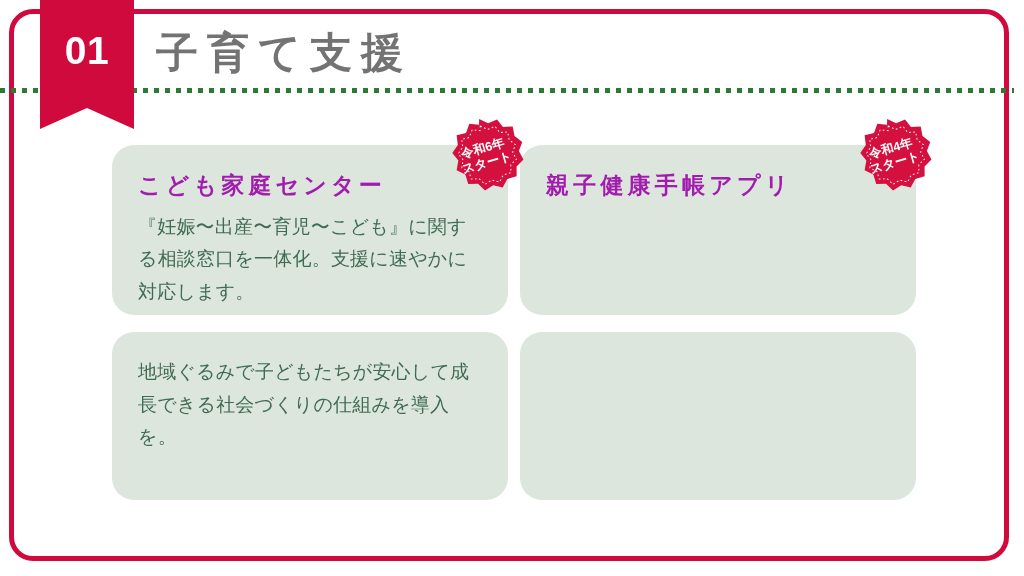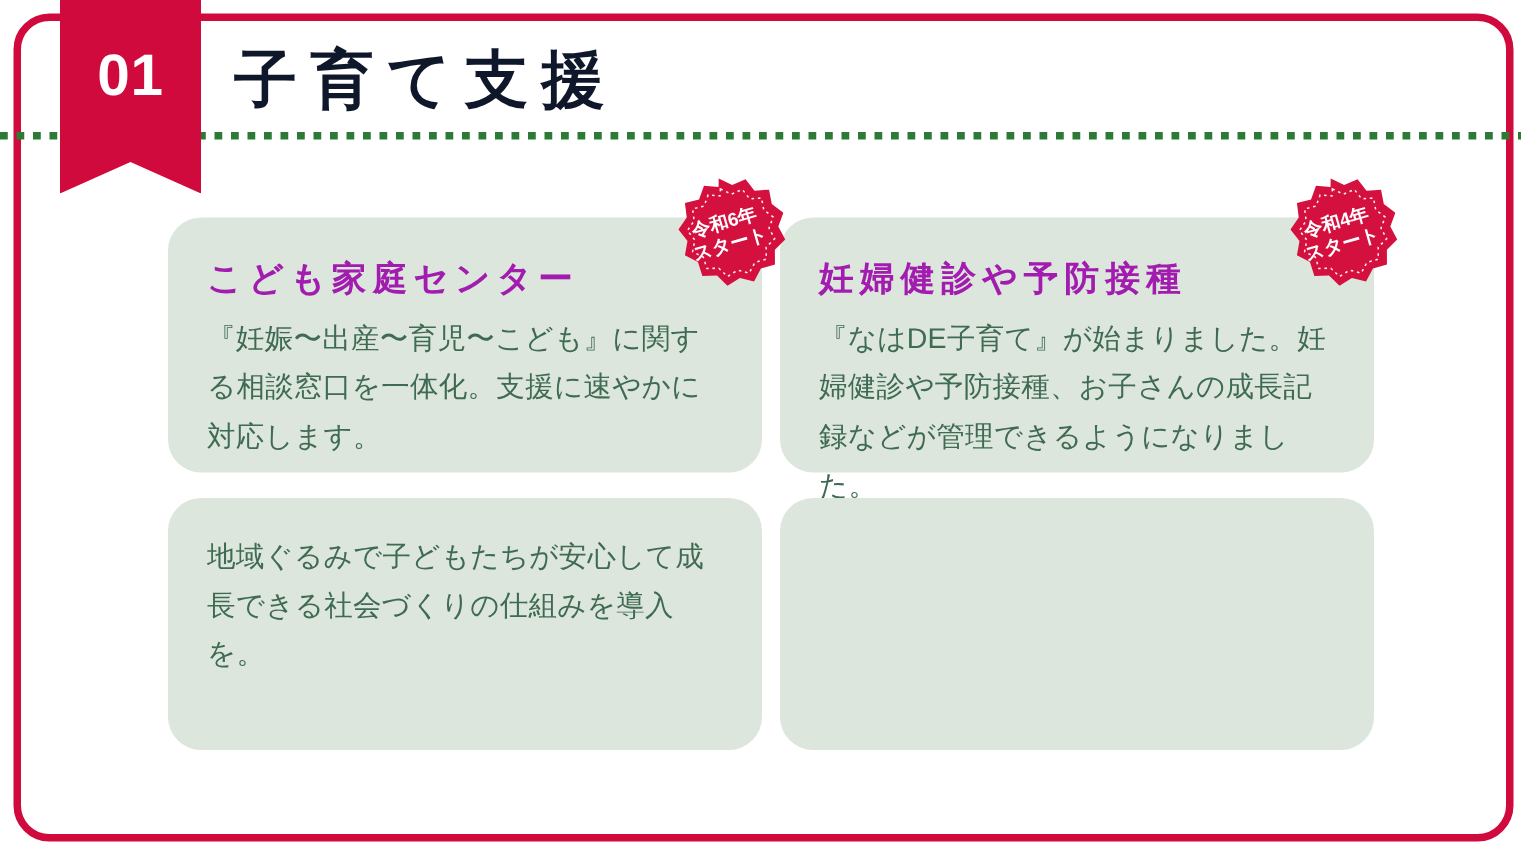--- a/index.html
+++ b/index.html
@@ -51,21 +51,21 @@
     font-size:39px;
     font-weight:bold;
     letter-spacing:0.5px;
     line-height:1;
     margin-top:33px;
   }
   
   .slide-title{
     position:absolute;
     left:156px;top:27px;
-    color:#0f172a;
+    color:#737373;
     font-size:42px;
     font-weight:bold;
     letter-spacing:9px;
     line-height:1.25;
     white-space:nowrap;
   }
   
   .cards{
     position:absolute;
     left:112px;top:145px;
@@ -163,22 +163,21 @@
       <div class="badge">
         <svg viewBox="0 0 100 100" xmlns="http://www.w3.org/2000/svg" aria-hidden="true">
           <path d="M50 2 L60.5 9.2 L72.6 6.1 L78.6 17 L91 18.1 L91.4 30.6 L100 39.6 L93.9 50.5 L98 62.3 L87.9 69.6 L86 82 L73.6 83.6 L66.1 93.6 L54.6 88.7 L43.1 93.6 L35.6 83.6 L23.2 82 L21.3 69.6 L11.2 62.3 L15.3 50.5 L9.2 39.6 L17.8 30.6 L18.2 18.1 L30.6 17 L36.6 6.1 L48.7 9.2 Z" fill="#d4103f"></path>
           <path d="M50 11 L58.6 16.9 L68.5 14.4 L73.4 23.3 L83.5 24.2 L83.8 34.4 L90.8 41.8 L85.8 50.7 L89.2 60.3 L80.9 66.3 L79.4 76.4 L69.3 77.7 L63.1 85.9 L53.7 81.9 L44.3 85.9 L38.1 77.7 L28 76.4 L26.5 66.3 L18.2 60.3 L21.6 50.7 L16.6 41.8 L23.6 34.4 L23.9 24.2 L34 23.3 L38.9 14.4 L48.8 16.9 Z" fill="none" stroke="#ffffff" stroke-width="1.3" stroke-dasharray="2.2 3.2" opacity="0.92"></path>
         </svg>
         <div class="badge-text">
           <span class="badge-line">令和4年</span>
           <span class="badge-line">スタート</span>
         </div>
       </div>
-      <h3 class="card-title">妊婦健診や予防接種</h3>
-      <p class="card-body">『なはDE子育て』が始まりました。妊婦健診や予防接種、お子さんの成長記録などが管理できるようになりました。</p>
+      <h3 class="card-title">親子健康手帳アプリ</h3>
     </div>
 
     <div class="card">
       <p class="card-body">地域ぐるみで子どもたちが安心して成長できる社会づくりの仕組みを導入を。</p>
     </div>
 
     <div class="card">
     </div>
 
   </div>

